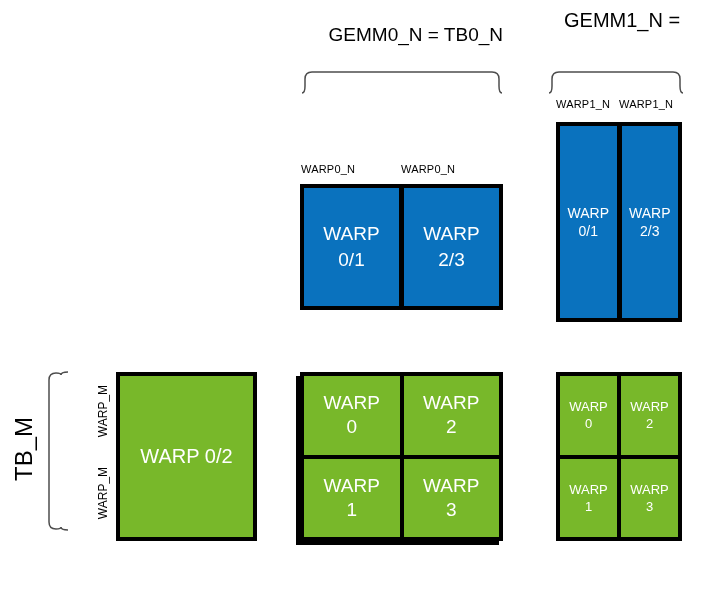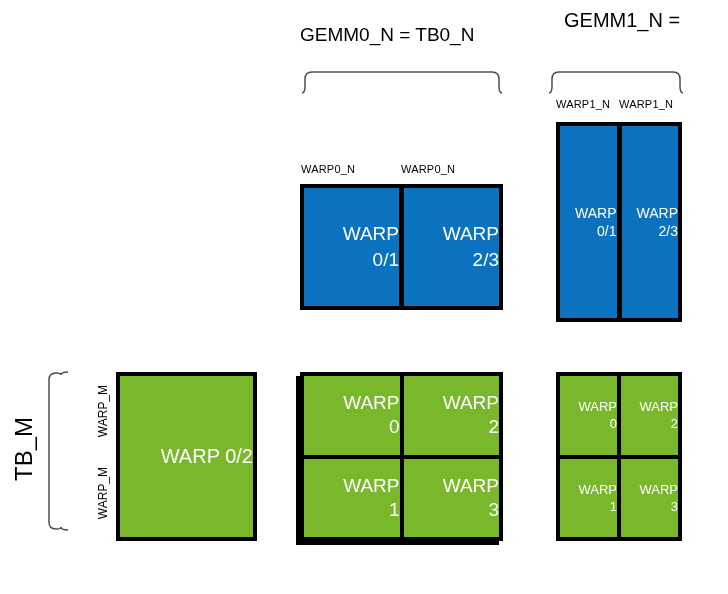--- a/index.html
+++ b/index.html
@@ -3,21 +3,21 @@
 <meta charset="utf-8">
 <style>
   html,body{margin:0;padding:0;background:#fff;}
   .canvas{
     position:relative;width:728px;height:594px;background:#fff;
     font-family:"Liberation Sans",sans-serif;overflow:hidden;color:var(--c-black,#000);
   }
 
   
   .lbl{position:absolute;white-space:nowrap;}
-  #gemm0-label{left:300px;top:24px;width:203px;text-align:left;font-size:19px;}
+  #gemm0-label{left:300px;top:24px;width:203px;text-align:right;font-size:19px;}
   #gemm1-label{left:564px;top:6px;width:150px;font-size:20px;line-height:28px;}
   .small-lbl{position:absolute;font-size:11px;text-align:left;letter-spacing:0.2px;}
   #warp0n-left{left:301px;top:163px;width:101px;}
   #warp0n-right{left:401px;top:163px;width:101px;}
   #warp1n-left{left:556px;top:98px;width:63px;}
   #warp1n-right{left:619px;top:98px;width:63px;}
 
   
   .rot{position:absolute;transform:rotate(-90deg);transform-origin:center;text-align:center;white-space:nowrap;}
   #tb-m{left:-17px;top:436px;width:80px;height:26px;font-size:24px;}
@@ -29,21 +29,21 @@
   #bracket-gemm0{left:301px;top:70px;}
   #bracket-gemm1{left:548px;top:70px;}
   #bracket-tbm{left:47px;top:371px;}
   .bracket path{fill:none;stroke:var(--c-gray,#4d4d4d);stroke-width:1.5;}
 
   
   .block{position:absolute;background:var(--c-black,#000);display:flex;padding:4px;gap:5px;box-sizing:border-box;}
   .block.grid{display:grid;grid-template-columns:1fr 1fr;grid-template-rows:1fr 1fr;gap:4px;}
   .block.col{flex-direction:column;gap:9px;}
   .cell{
-    flex:1;display:flex;flex-direction:column;align-items:flex-end;justify-content:center;
+    flex:1;display:flex;flex-direction:column;align-items:center;justify-content:center;
     text-align:center;color:var(--c-white,#fff);
   }
   .cell.blue{background:var(--c-blue,#0a72be);}
   .cell.green{background:var(--c-green,#78b82a);}
 
   #blue-wide{left:300px;top:184px;width:203px;height:126px;}
   #blue-wide .cell{font-size:19px;line-height:26px;}
   #blue-tall{left:556px;top:122px;width:126px;height:200px;}
   #blue-tall .cell{font-size:14px;line-height:18px;}
   #green-left{left:116px;top:372px;width:141px;height:169px;}

